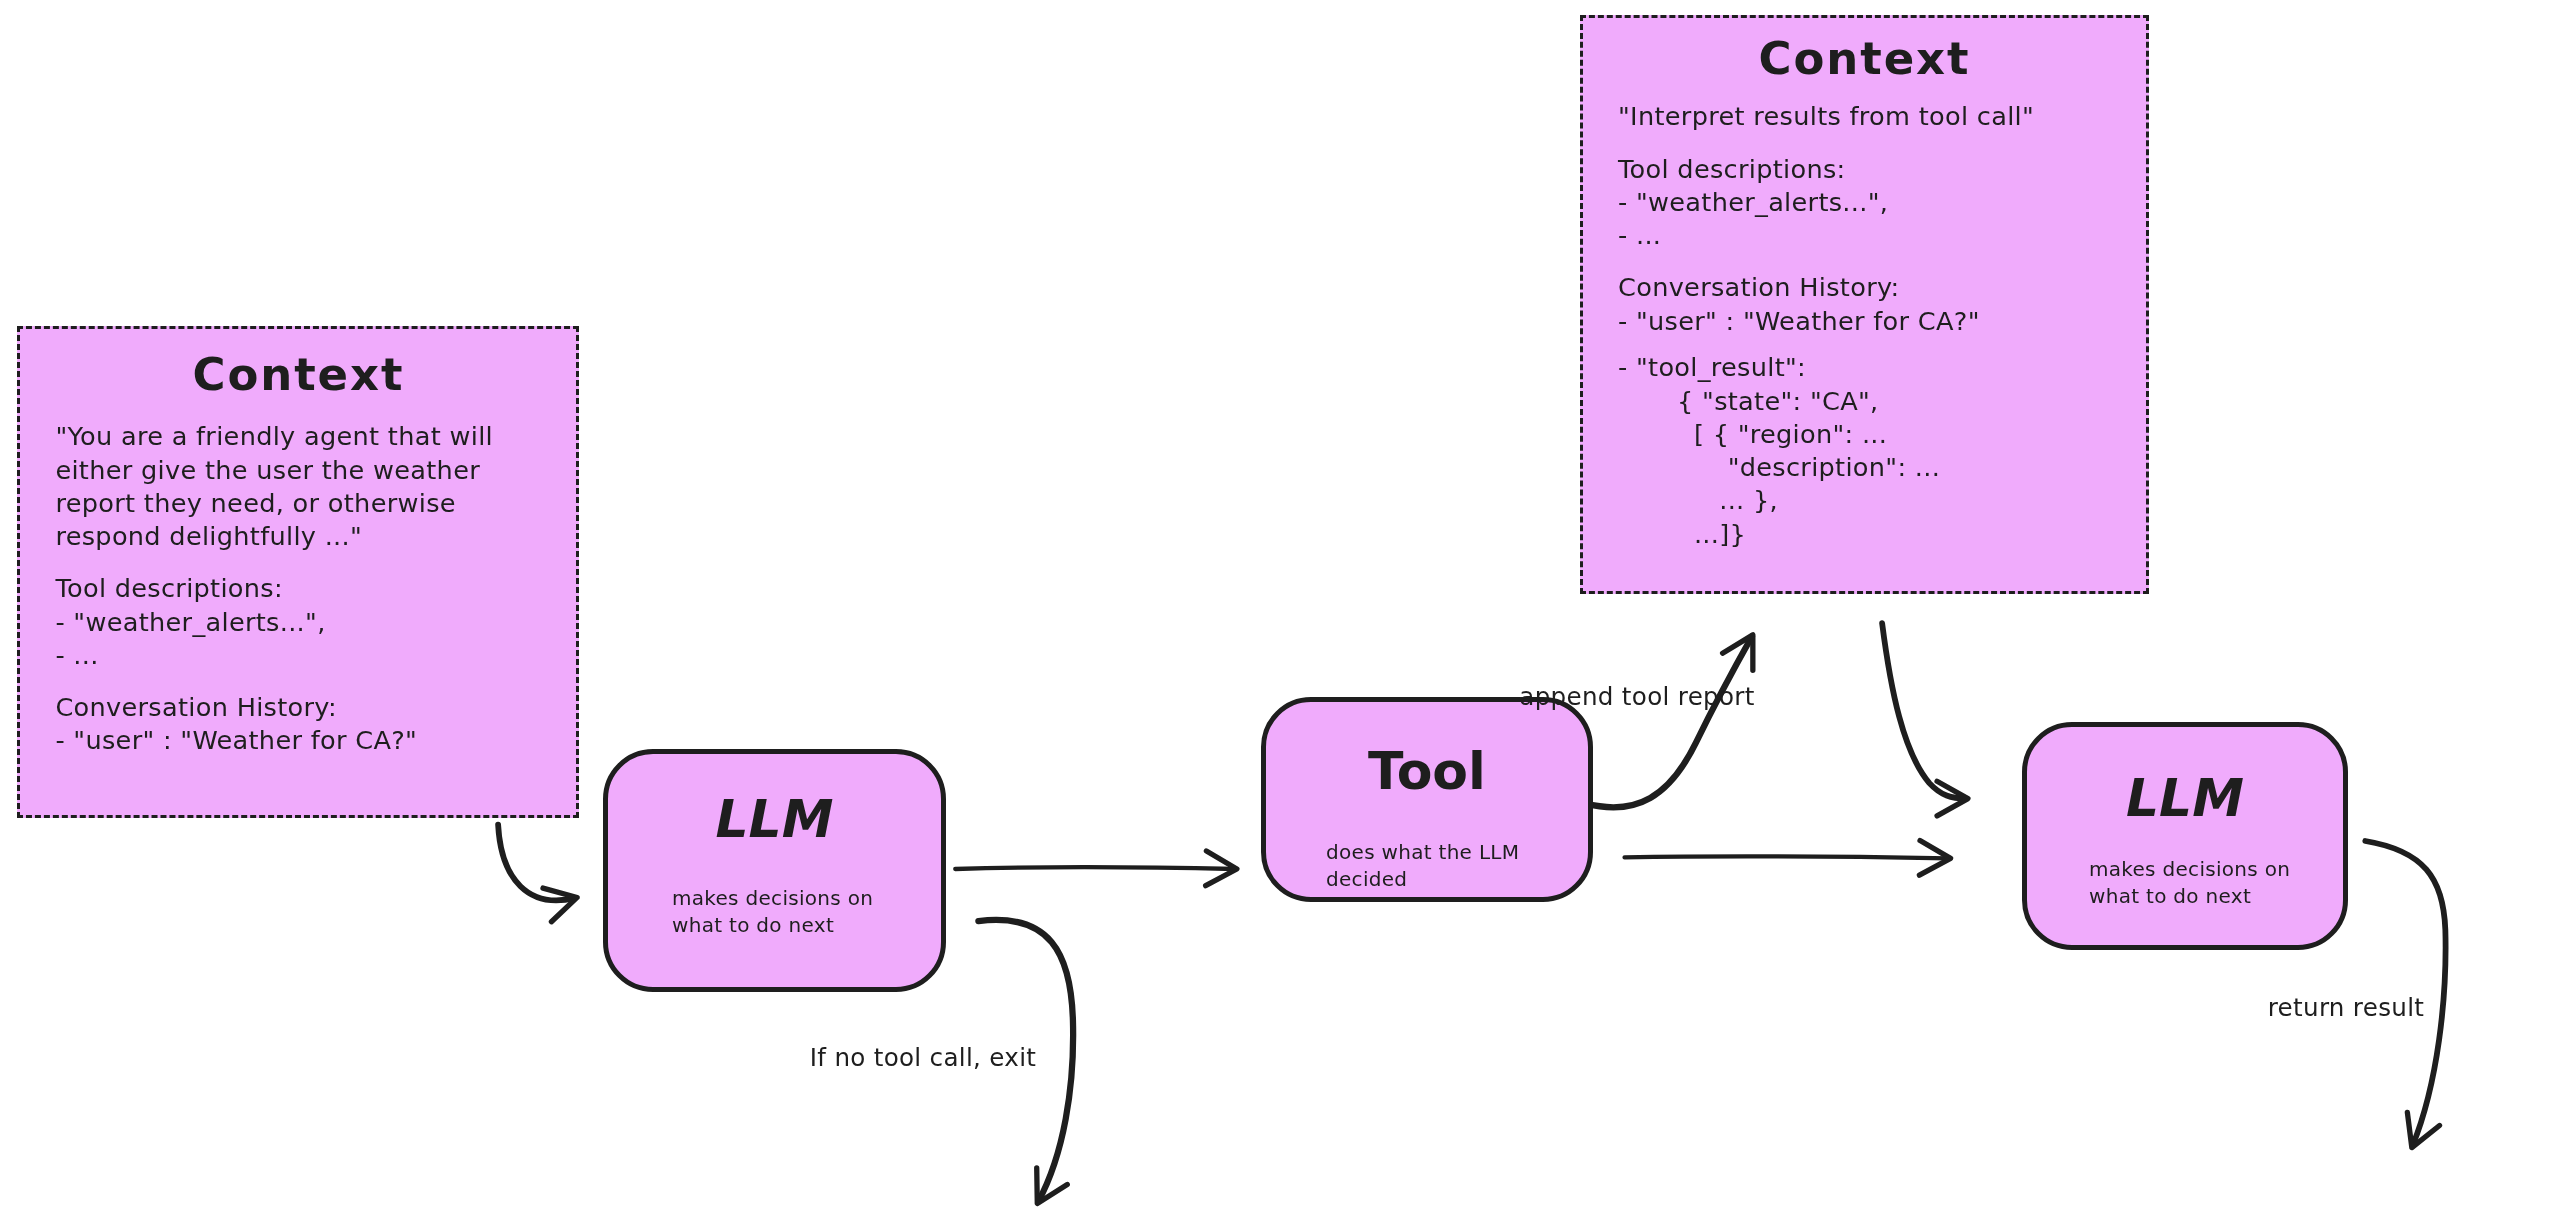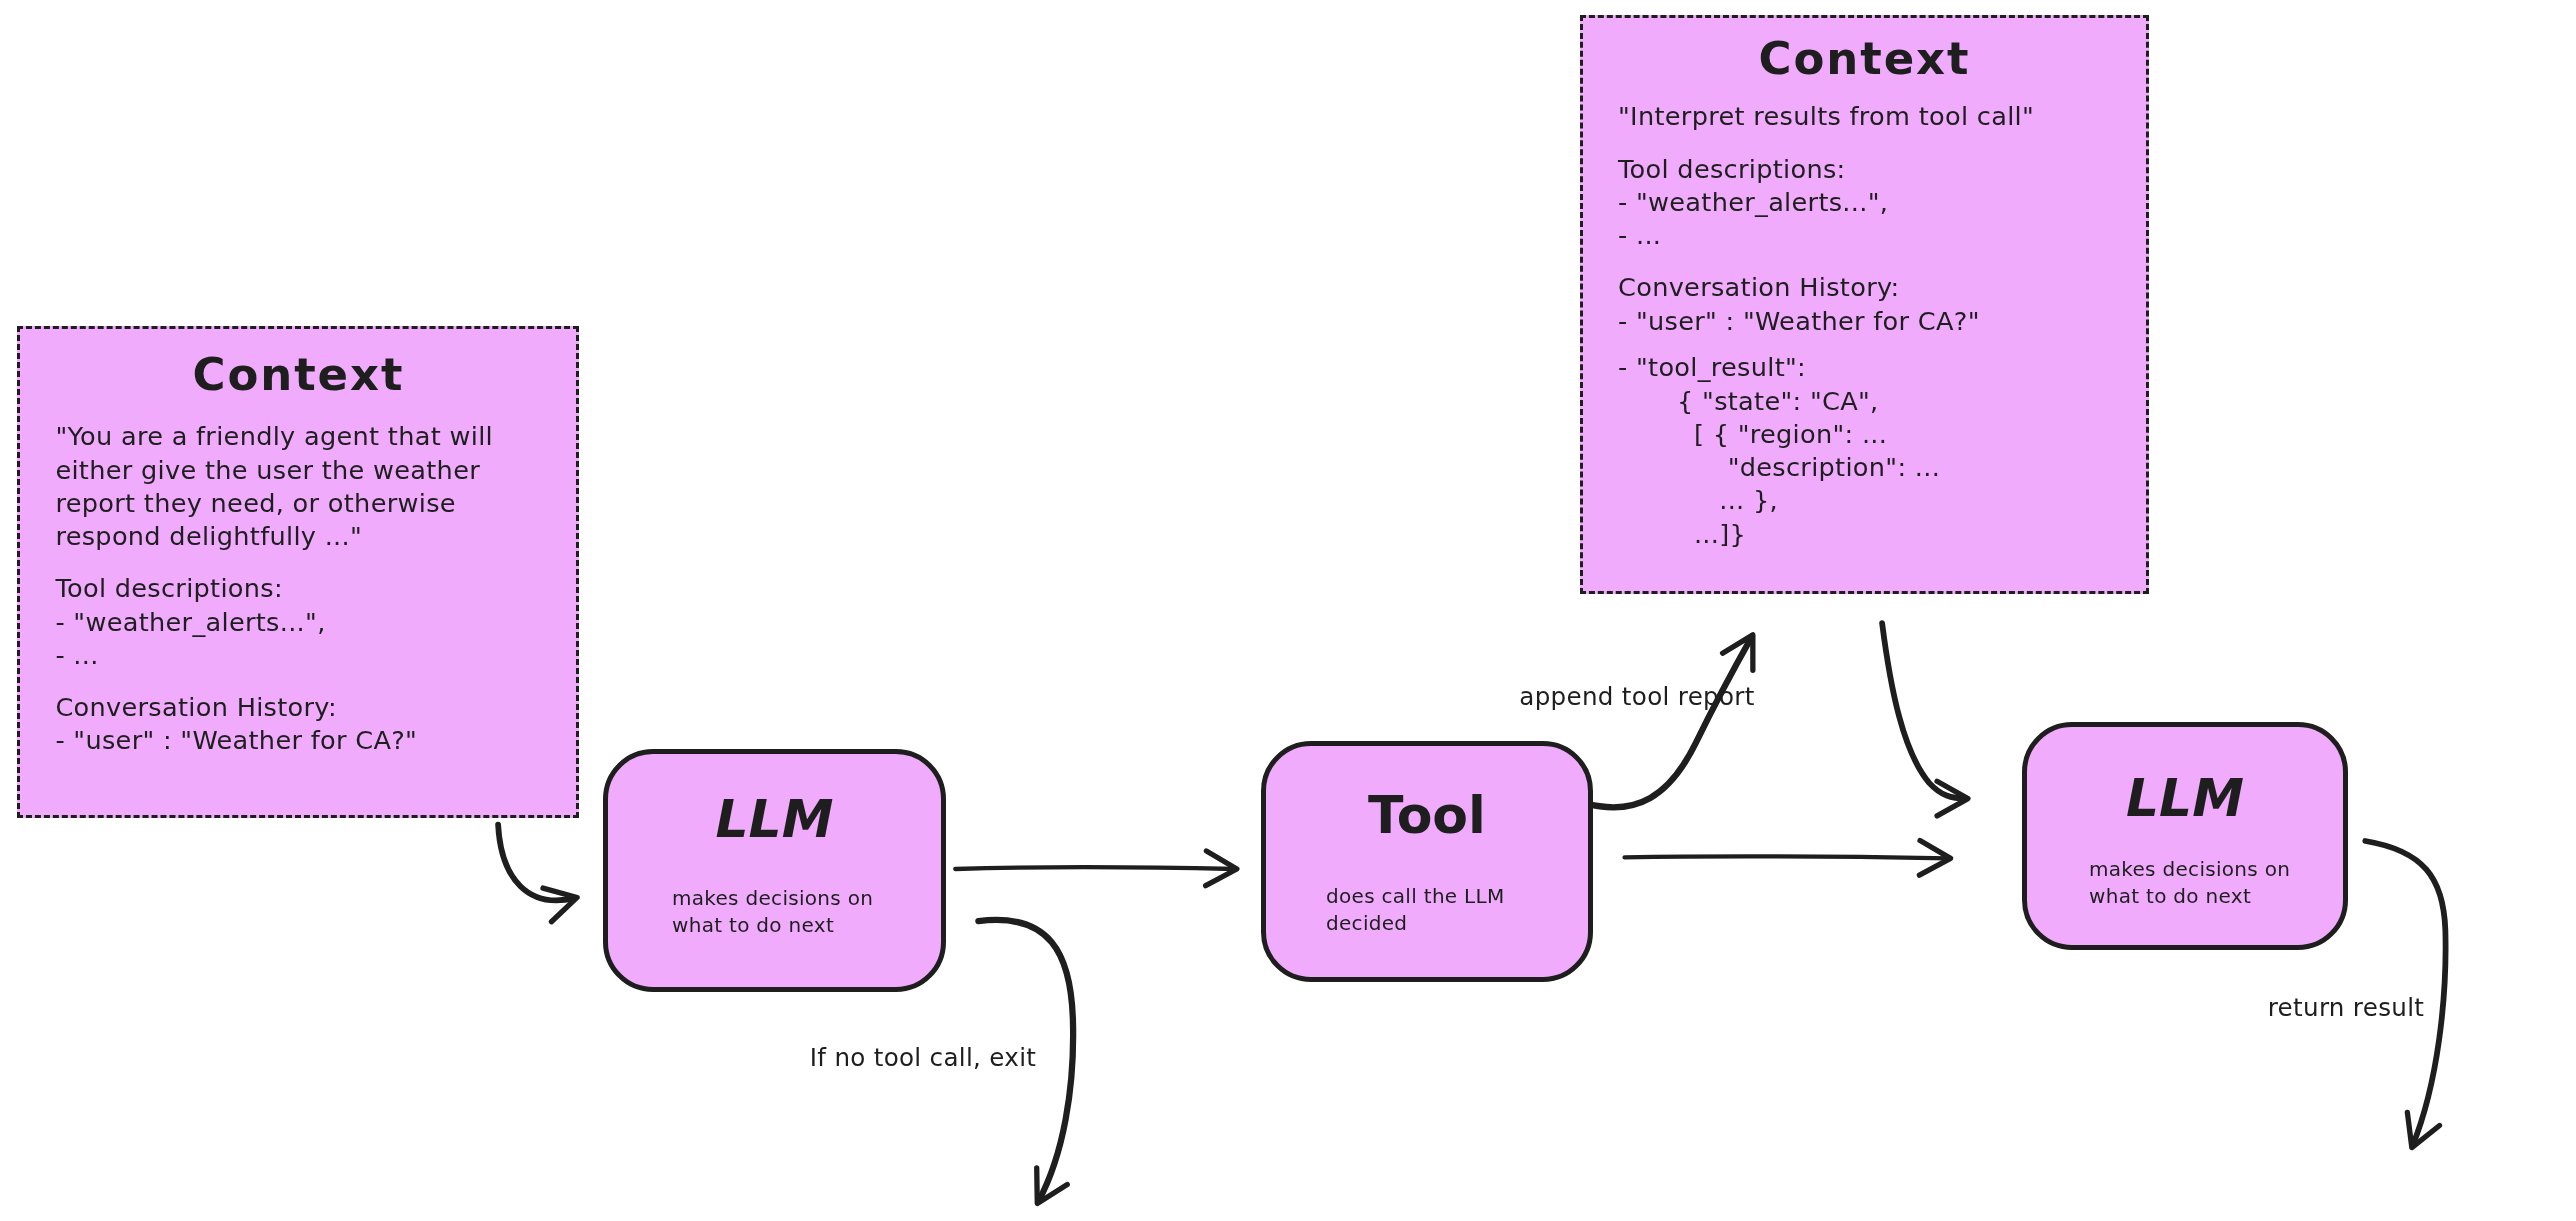--- a/index.html
+++ b/index.html
@@ -76,23 +76,23 @@
             ... },
          ...]}</div>
   </div>
 
   <div class="box node" style="left:594px; top:749px; width:343px; height:243px;">
     <div class="node-title italic" style="top:35px;">LLM</div>
     <div class="node-desc" style="left:64px; top:131px;">makes decisions on
 what to do next</div>
   </div>
 
-  <div class="box node" style="left:1252px; top:741px; width:332px; height:241px;">
+  <div class="box node" style="left:1252px; top:697px; width:332px; height:205px;">
     <div class="node-title" style="top:39px;">Tool</div>
-    <div class="node-desc" style="left:60px; top:137px;">does call the LLM
+    <div class="node-desc" style="left:60px; top:137px;">does what the LLM
 decided</div>
   </div>
 
   <div class="box node" style="left:2013px; top:722px; width:326px; height:228px;">
     <div class="node-title italic" style="top:41px;">LLM</div>
     <div class="node-desc" style="left:62px; top:129px;">makes decisions on
 what to do next</div>
   </div>
 
   <div class="edge-label" style="left:1637px; top:696px;">append tool report</div>

